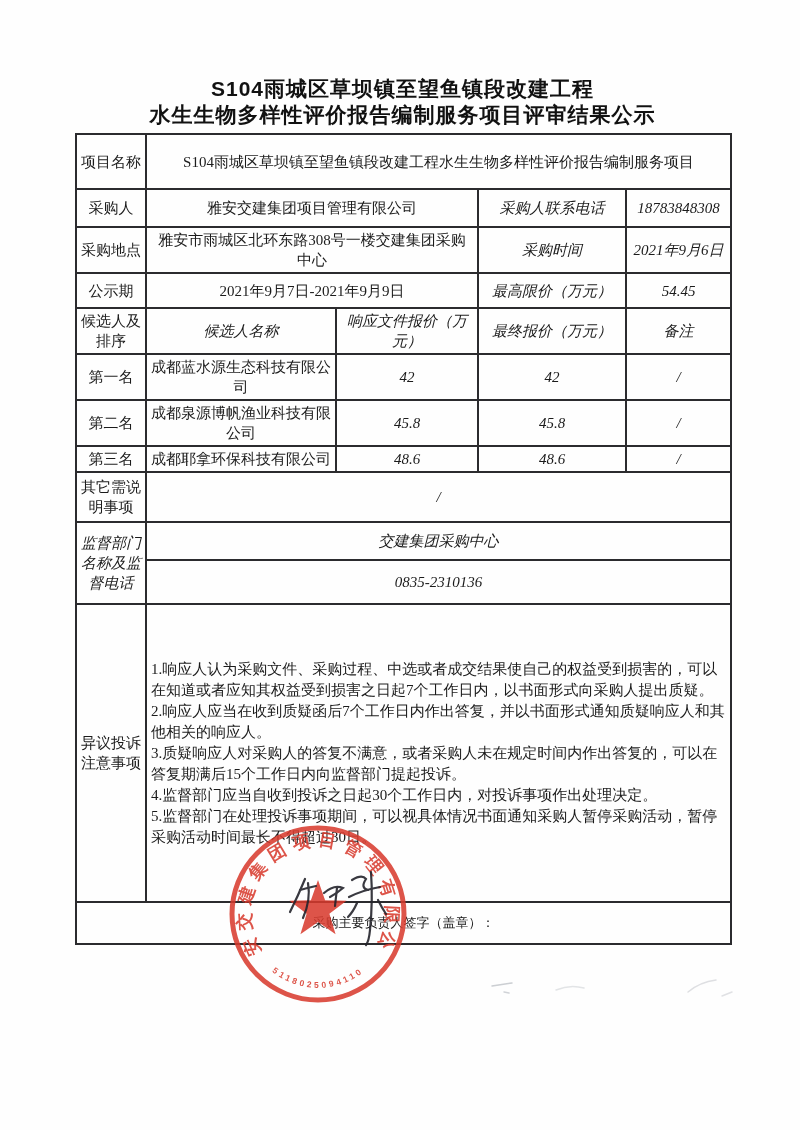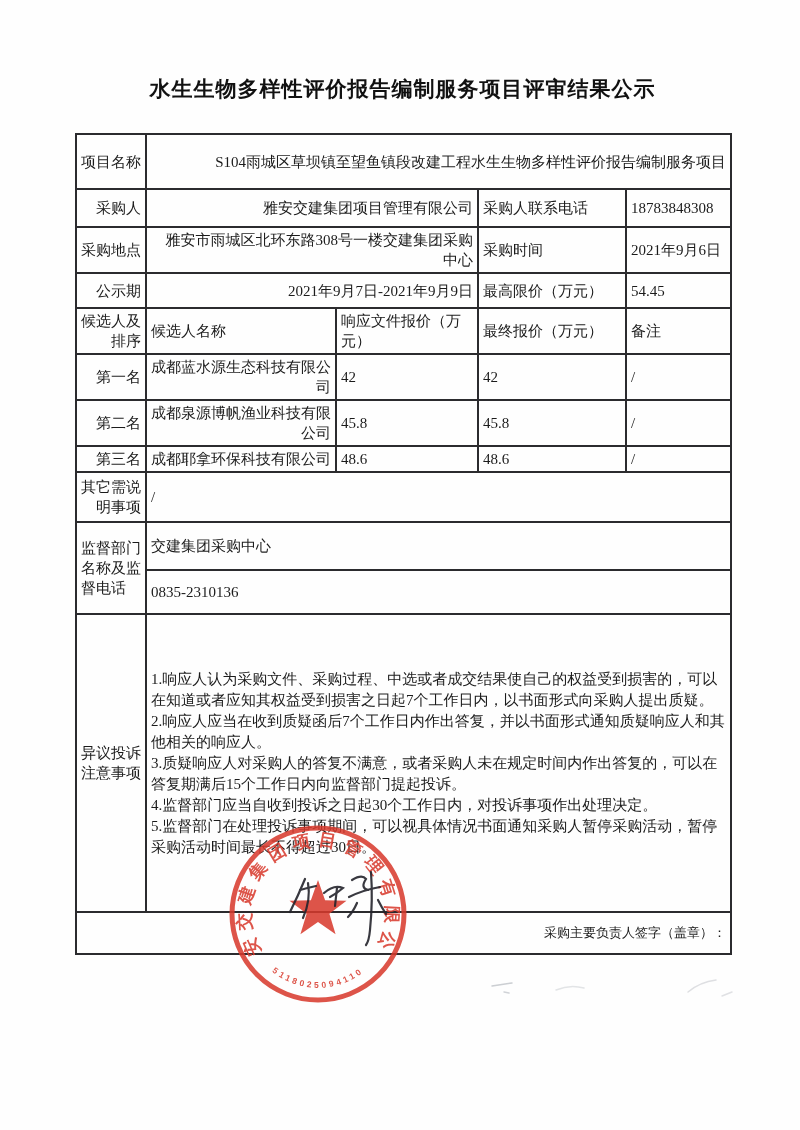--- a/index.html
+++ b/index.html
@@ -21,31 +21,32 @@
     width:655px;border-collapse:collapse;table-layout:fixed;
     font-size:15px;line-height:20px;color:#1b1b1b;
   }
   table.main td{
     border:2px solid #2b2b2e;
     padding:2px 4px;
     vertical-align:middle;
     overflow:hidden;
     word-break:break-all;
   }
-  td.lab{text-align:right;}
-  td.cen{text-align:left;}
+  td.lab{text-align:center;}
+  td.cen{text-align:center;font-style:italic;}
   td.topalign{vertical-align:top;padding-top:4px;}
   td.objection-text{line-height:21px;padding-left:4px;padding-right:3px;font-family:Liberation Serif, serif;}
   td.sign-cell{padding-left:6px;font-size:13px;}
   .overlay{position:absolute;top:0;left:0;pointer-events:none;}
 </style>
 </head>
 <body>
 
 <div class="doc-title">
+  <div>S104雨城区草坝镇至望鱼镇段改建工程</div>
   <div>水生生物多样性评价报告编制服务项目评审结果公示</div>
 </div>
 
 <table class="main">
   <colgroup>
     <col style="width:70px">
       <col style="width:190px">
       <col style="width:142px">
     <col style="width:148px">
       <col style="width:105px">
@@ -98,21 +99,21 @@
       <td class="lab">第三名</td>
       <td class="lab">成都耶拿环保科技有限公司</td>
       <td class="cen">48.6</td>
       <td class="cen">48.6</td>
       <td class="cen">/</td>
     </tr>
     <tr style="height:50px">
       <td class="lab">其它需说明事项</td>
       <td colspan="4" class="cen">/</td>
     </tr>
-    <tr style="height:48px">
+    <tr style="height:38px">
       <td rowspan="2" class="cen">监督部门名称及监督电话</td>
       <td colspan="4" class="cen">交建集团采购中心</td>
     </tr>
     <tr style="height:44px">
       <td colspan="4" class="cen">0835-2310136</td>
     </tr>
     <tr style="height:298px">
       <td class="lab">异议投诉注意事项</td>
       <td colspan="4" class="objection-text">
         <div>1.响应人认为采购文件、采购过程、中选或者成交结果使自己的权益受到损害的，可以在知道或者应知其权益受到损害之日起7个工作日内，以书面形式向采购人提出质疑。</div>

